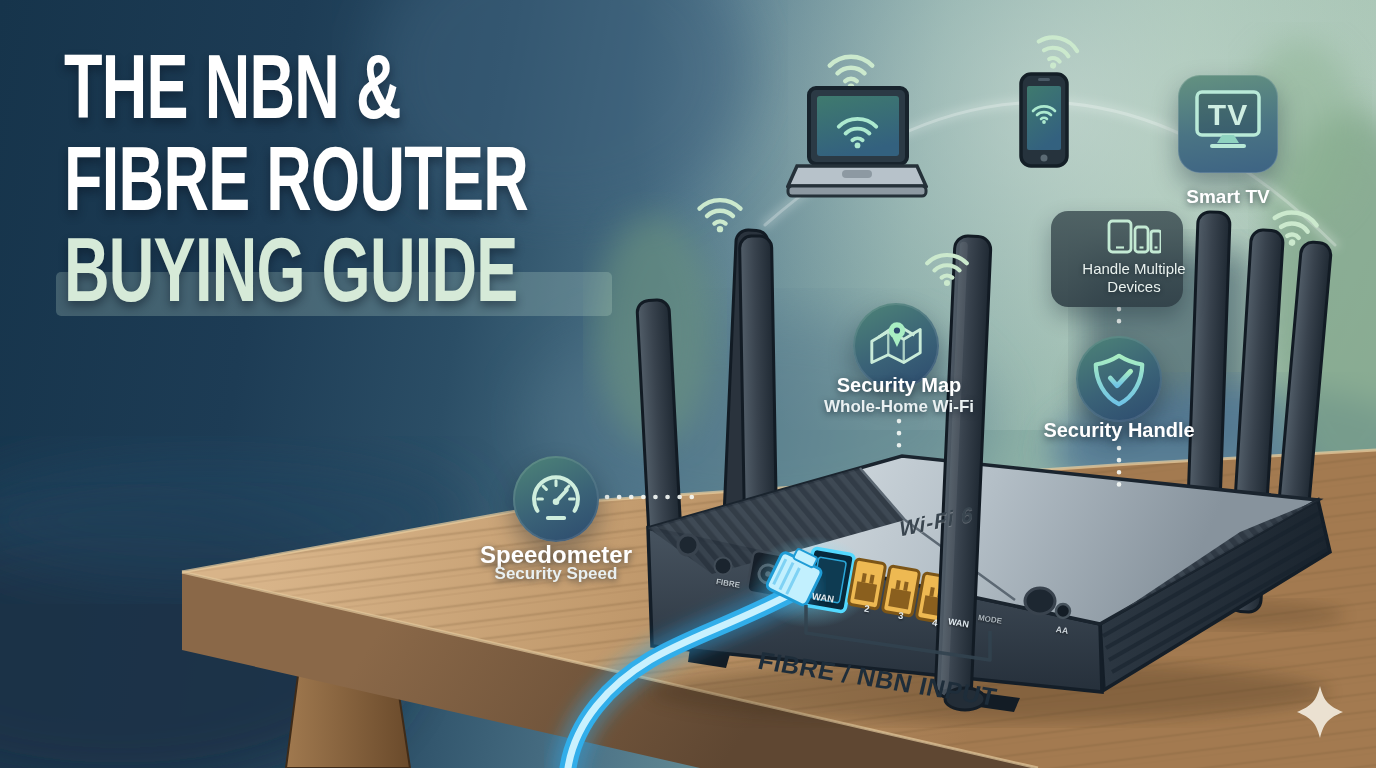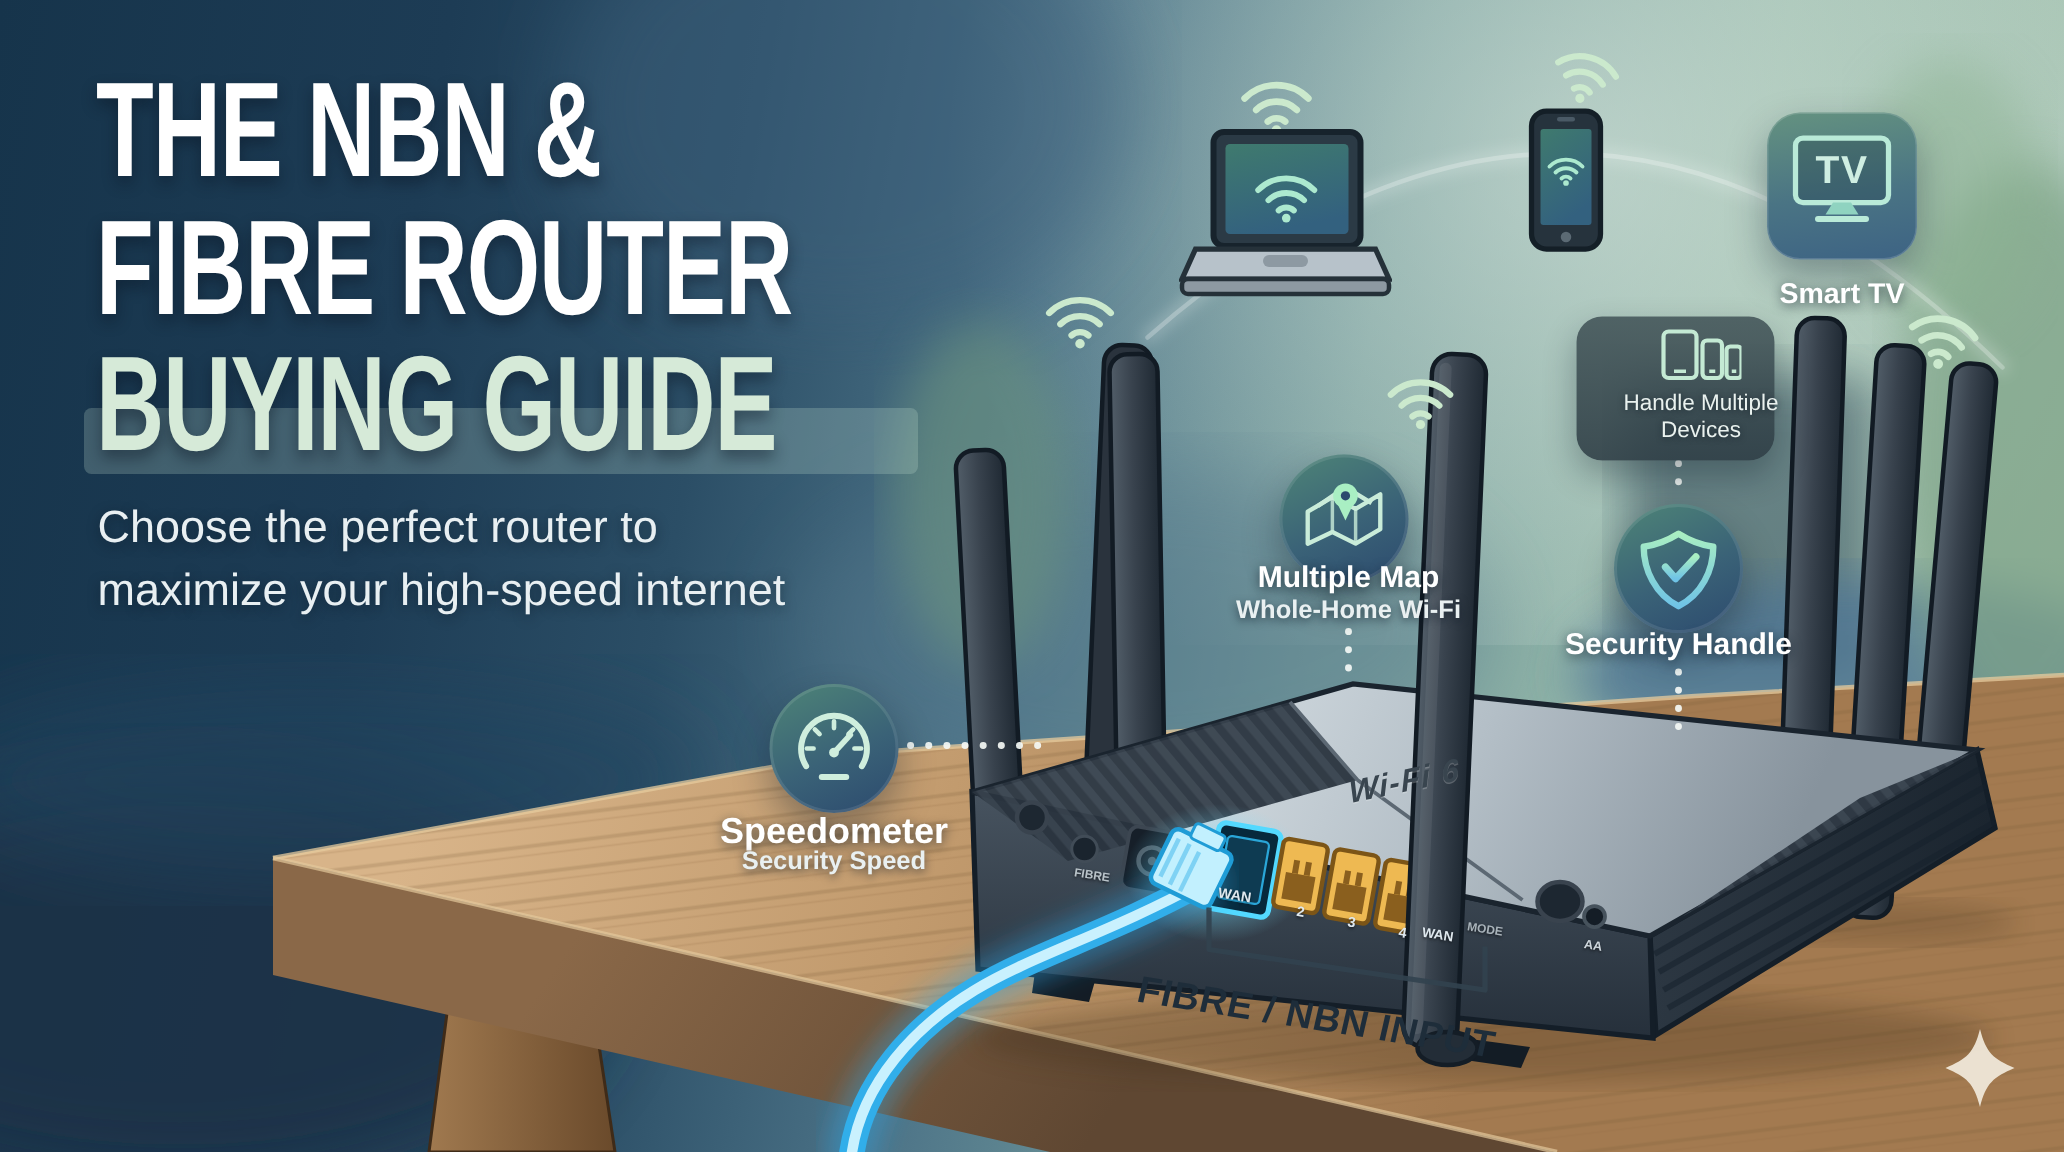--- a/index.html
+++ b/index.html
@@ -32,21 +32,21 @@
     border-radius:17px;background:linear-gradient(180deg,rgba(66,84,88,0.88),rgba(45,60,68,0.88));
     box-shadow:0 10px 22px rgba(10,24,38,0.3);
     display:flex;flex-direction:column;align-items:center;padding-top:8px;box-sizing:border-box;padding-left:34px;}
   .multi-box .mb-label{color:#e9f1ee;font-size:15px;line-height:1.18;text-align:center;
     margin-top:5px;width:118px;text-shadow:0 1px 4px rgba(10,20,30,0.5);}
   
   .tv-app{position:absolute;left:1178px;top:75px;width:100px;height:98px;border-radius:22px;
     background:linear-gradient(172deg,#649280 0%,#4a7484 55%,#3d6384 100%);
     box-shadow:0 12px 26px rgba(10,26,40,0.35), inset 0 0 0 1px rgba(255,255,255,0.15);}
   .tv-glyph{position:absolute;left:1178px;top:98px;width:100px;text-align:center;
-    font-size:26px;font-weight:bold;color:#cfeee2;letter-spacing:1px;}
+    font-size:30px;font-weight:bold;color:#cfeee2;letter-spacing:1px;}
   
   .plabel{position:absolute;color:#dfe8ee;font-weight:bold;
     transform:rotate(9deg);text-shadow:0 1px 2px rgba(0,0,0,0.55);}
   .wifi6-label{position:absolute;left:898px;top:504px;width:130px;
     font-size:21px;font-weight:bold;font-style:italic;color:#39454f;letter-spacing:1px;
     transform:rotate(-12deg) skewX(-8deg);text-shadow:0 1px 0 rgba(255,255,255,0.22);}
   .input-callout{position:absolute;left:762px;top:646px;width:270px;
     font-size:25px;font-weight:bold;color:#1e2d3a;letter-spacing:0.5px;
     transform:rotate(9deg) skewX(-4deg);transform-origin:left top;white-space:nowrap;}
 </style>
@@ -245,21 +245,20 @@
 
     <path d="M 806,605 L 806,633 L 990,660 L 990,631" fill="none" stroke="#32434f" stroke-width="3.5" stroke-opacity="0.9" stroke-linejoin="round"></path>
 
     <path d="M 1320,686 C 1324,702 1329,706 1343,712 C 1329,718 1324,722 1320,738 C 1316,722 1311,718 1297,712 C 1311,706 1316,702 1320,686 Z" fill="#efe7d8" opacity="0.95"></path>
   </svg>
 
   <div class="hl-bar"></div>
   <div class="title-line" style="top:42px">THE NBN &amp;</div>
   <div class="title-line" style="top:134px">FIBRE ROUTER</div>
   <div class="title-line title-mint" style="top:225px">BUYING GUIDE</div>
-  <div class="subtitle">Choose the perfect router to maximize your high-speed internet</div>
 
   <div class="abs" style="left:822px;top:44px">
     <svg width="58" height="47" viewBox="0 0 60 48" fill="none" stroke="#cbe9cd" stroke-width="4.6" stroke-linecap="round">
       <path d="M8,22 A31,31 0 0 1 52,22"></path>
         <path d="M16,30 A20,20 0 0 1 44,30"></path>
         <path d="M24,38 A9,9 0 0 1 36,38"></path>
       <circle cx="30" cy="44" r="3.4" fill="#cbe9cd" stroke="none"></circle>
       </svg>
   </div>
   <div class="abs" style="left:1030px;top:26px;transform:rotate(14deg)">
@@ -377,21 +376,21 @@
   <div class="feature-circle" style="left:853px;top:303px">
     <svg width="62" height="60" viewBox="-32 -30 64 62">
       <path d="M -25,18 L -25,-4 L -8,-14 L 8,-6 L 25,-16 L 25,8 L 8,18 L -8,10 Z" fill="none" stroke="#c9ecd9" stroke-width="3" stroke-linejoin="round"></path>
       <path d="M -8,-14 L -8,10 M 8,-6 L 8,18" stroke="#c9ecd9" stroke-width="2.4" stroke-opacity="0.8" fill="none"></path>
       <path d="M -18,-8 L 1,-21 L 19,-10" fill="none" stroke="#c9ecd9" stroke-width="3" stroke-linejoin="round"></path>
       <circle cx="1" cy="-15" r="8.5" fill="#a9efc3"></circle>
       <path d="M -4.5,-9.5 L 6.5,-9.5 L 1,2 Z" fill="#a9efc3"></path>
       <circle cx="1" cy="-15" r="3.2" fill="#2c4a6e"></circle>
     </svg>
   </div>
-  <div class="label" style="left:809px;top:374px;width:180px;font-size:20px">Multiple Map</div>
+  <div class="label" style="left:809px;top:374px;width:180px;font-size:20px">Security Map</div>
   <div class="sublabel" style="left:809px;top:397px;width:180px;font-size:17px">Whole-Home Wi-Fi</div>
 
   <div class="feature-circle" style="left:513px;top:456px">
     <svg width="58" height="58" viewBox="-32 -32 64 64">
       <g fill="none" stroke="#cfeedd" stroke-width="4.4" stroke-linecap="round">
         <path d="M -20.5,13 A 24.2,24.2 0 1 1 20.5,13"></path>
         <path d="M -20,0 L -15,0 M -14.1,-14.1 L -10.6,-10.6 M 0,-20 L 0,-15 M 14.1,-14.1 L 10.6,-10.6 M 20,0 L 15,0" stroke-width="3.4"></path>
         <path d="M 0,3 L 12,-10" stroke-width="4.2"></path>
         <path d="M -9,21 L 9,21"></path>
       </g>

